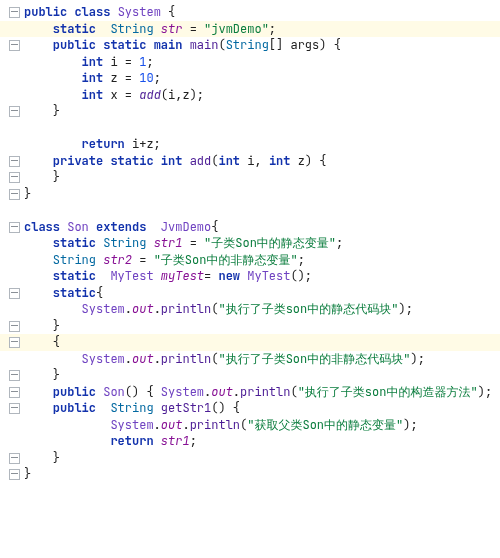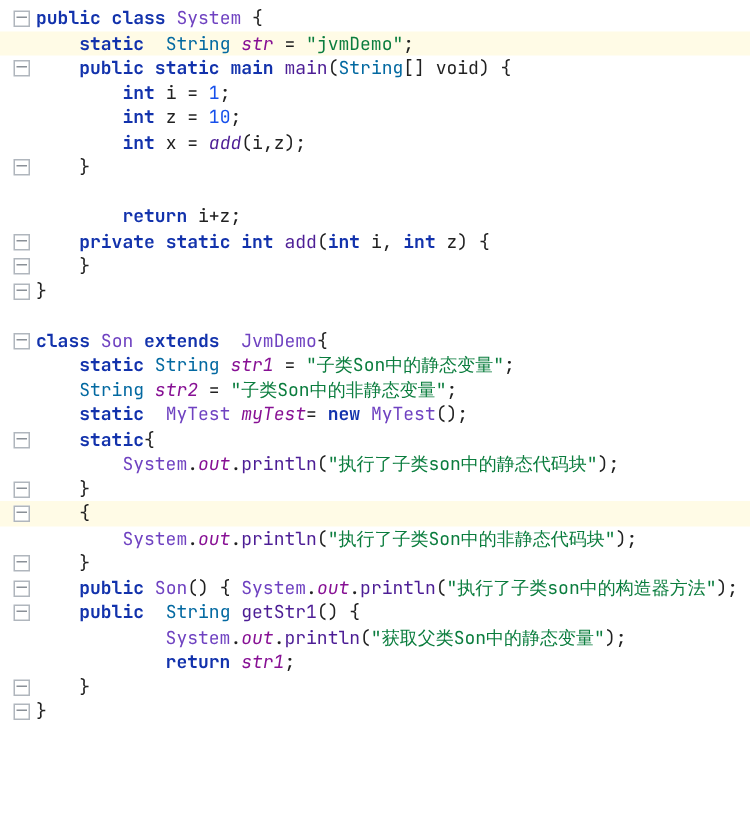--- a/index.html
+++ b/index.html
@@ -55,21 +55,21 @@
   .pun  { color:#212121; }
   .param{ color:#212121; }
 </style>
 </head>
 <body>
 
 <div class="editor">
 
 <div class="line"><span class="gutter"><span class="fold-mark"></span></span><span class="kw">public</span> <span class="kw">class</span> <span class="cls">System</span><span class="pun"> {</span></div>
 <div class="line hl"><span class="gutter"></span>    <span class="kw">static</span>  <span class="type">String</span> <span class="fld">str</span><span> = </span><span class="str">"jvmDemo"</span><span class="pun">;</span></div>
-<div class="line"><span class="gutter"><span class="fold-mark"></span></span>    <span class="kw">public</span> <span class="kw">static</span> <span class="kw">main</span> <span class="mth">main</span><span class="pun">(</span><span class="type">String</span><span class="pun">[]</span> <span class="param">void</span><span class="pun">) {</span></div>
+<div class="line"><span class="gutter"><span class="fold-mark"></span></span>    <span class="kw">public</span> <span class="kw">static</span> <span class="kw">main</span> <span class="mth">main</span><span class="pun">(</span><span class="type">String</span><span class="pun">[]</span> <span class="param">args</span><span class="pun">) {</span></div>
 <div class="line"><span class="gutter"></span>        <span class="kw">int</span> <span class="var">i</span><span> = </span><span class="num">1</span><span class="pun">;</span></div>
 <div class="line"><span class="gutter"></span>        <span class="kw">int</span> <span class="var">z</span><span> = </span><span class="num">10</span><span class="pun">;</span></div>
 <div class="line"><span class="gutter"></span>        <span class="kw">int</span> <span class="var">x</span><span> = </span><span class="mth smth">add</span><span class="pun">(i,z);</span></div>
 <div class="line"><span class="gutter"><span class="fold-mark"></span></span>    <span class="pun">}</span></div>
 <div class="line"><span class="gutter"></span></div>
 <div class="line"><span class="gutter"></span>        <span class="kw">return</span><span> i+z;</span></div>
 <div class="line"><span class="gutter"><span class="fold-mark"></span></span>    <span class="kw">private</span> <span class="kw">static</span> <span class="kw">int</span> <span class="mth">add</span><span class="pun">(</span><span class="kw">int</span> <span class="param">i</span><span>, </span><span class="kw">int</span> <span class="param">z</span><span class="pun">) {</span></div>
 <div class="line"><span class="gutter"><span class="fold-mark"></span></span>    <span class="pun">}</span></div>
 <div class="line"><span class="gutter"><span class="fold-mark"></span></span><span class="pun">}</span></div>
 <div class="line"><span class="gutter"></span></div>

